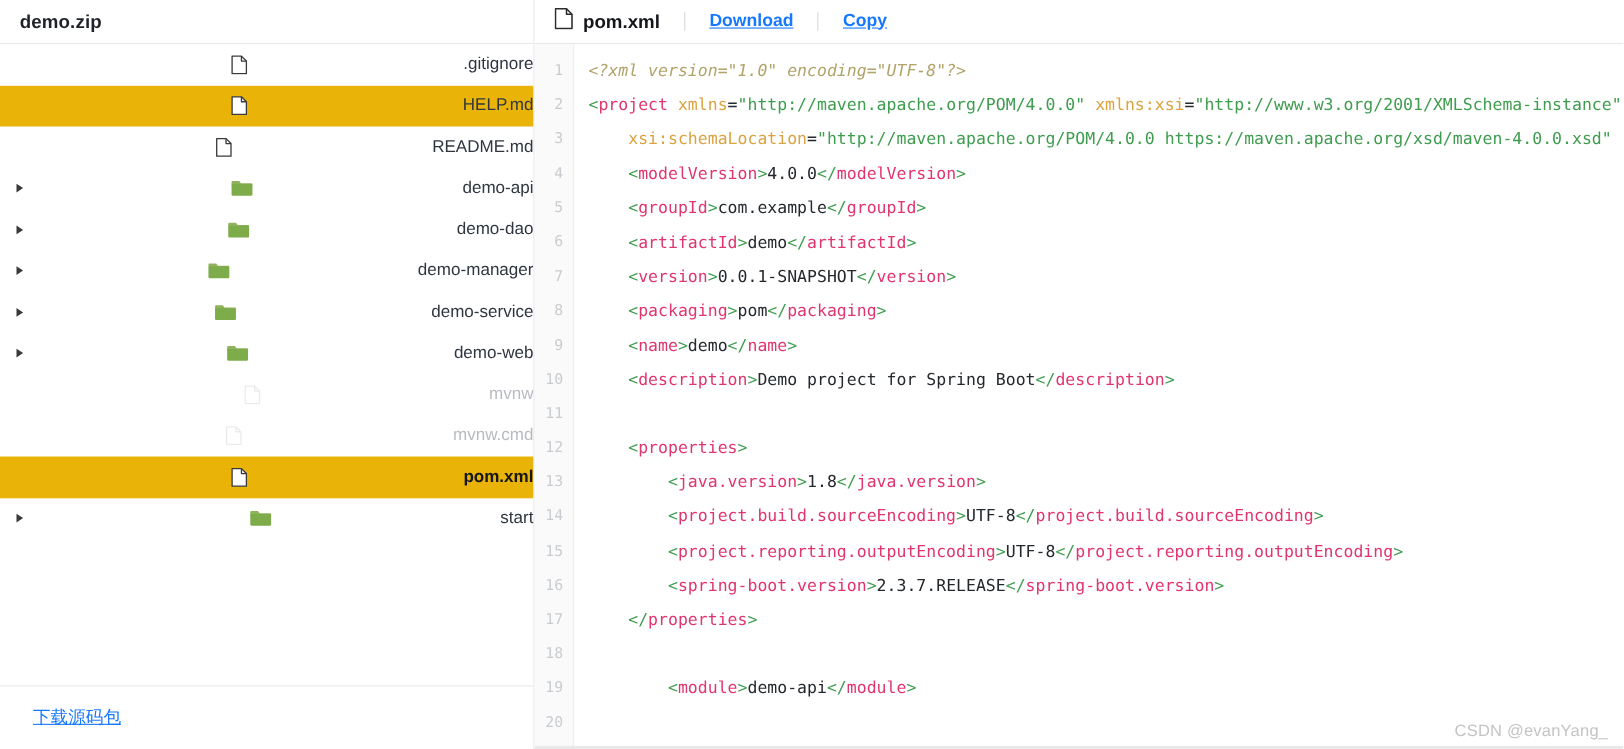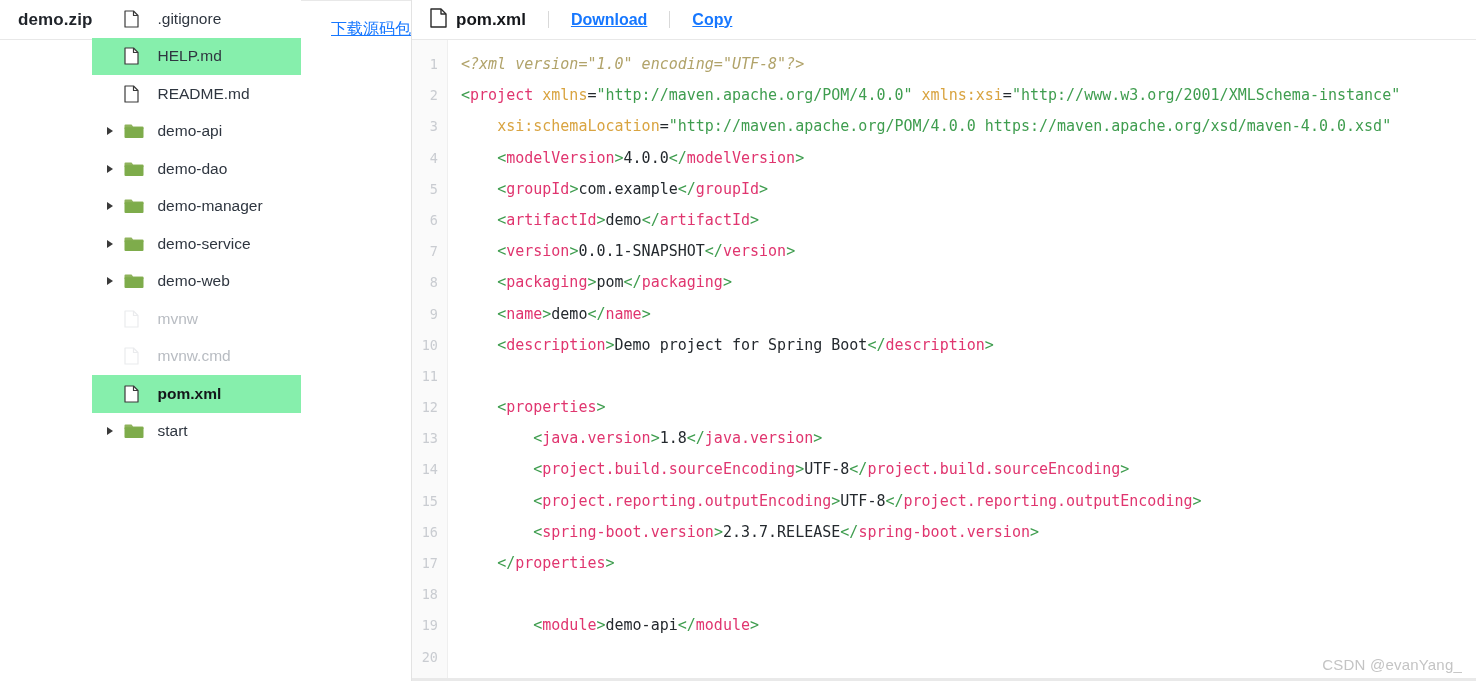--- a/index.html
+++ b/index.html
@@ -16,26 +16,26 @@
   }
   .app {
     display: flex;
     width: 1476px;
     height: 681px;
     position: relative;
   }
 
   
   .sidebar {
-    width: 412px;
+    width: 486px;
     height: 681px;
     box-sizing: border-box;
     border-right: 1px solid #e3e3e3;
     display: flex;
-    flex-direction: row;
+    flex-direction: column;
     background: #ffffff;
     position: relative;
   }
   .sidebar-header {
     height: 40px;
     min-height: 40px;
     display: flex;
     align-items: center;
     padding-left: 18px;
     box-sizing: border-box;
@@ -54,23 +54,24 @@
   }
   .tree-row {
     height: 37.5px;
     display: flex;
     align-items: center;
     box-sizing: border-box;
     padding-left: 8px;
     font-size: 15.5px;
     color: #2f3640;
     white-space: nowrap;
+    justify-content: space-between;
   }
   .tree-row.selected {
-    background: #86efac;
+    background: #eab308;
   }
   .tree-row.bold .tree-label {
     font-weight: bold;
     color: #14161a;
   }
   .tree-row.dim .tree-label {
     color: #b8bcc2;
   }
   .arrow-slot {
     width: 20px;

